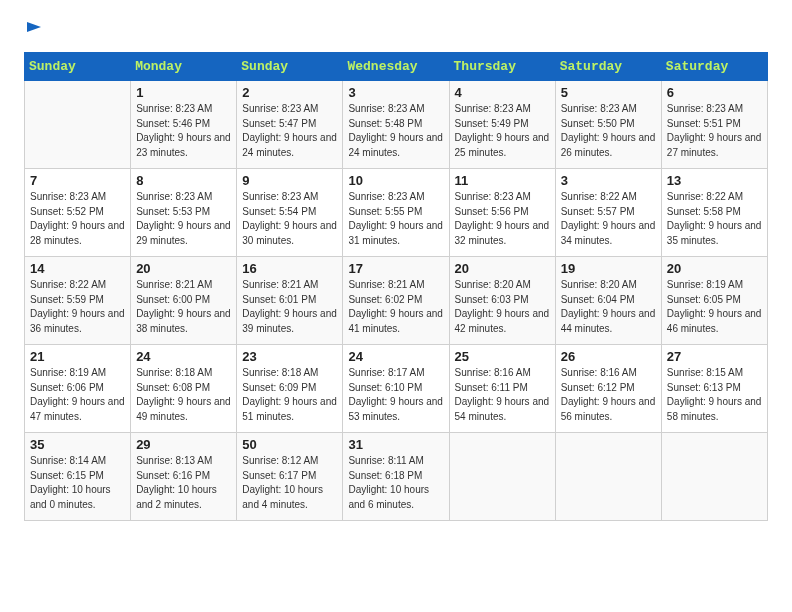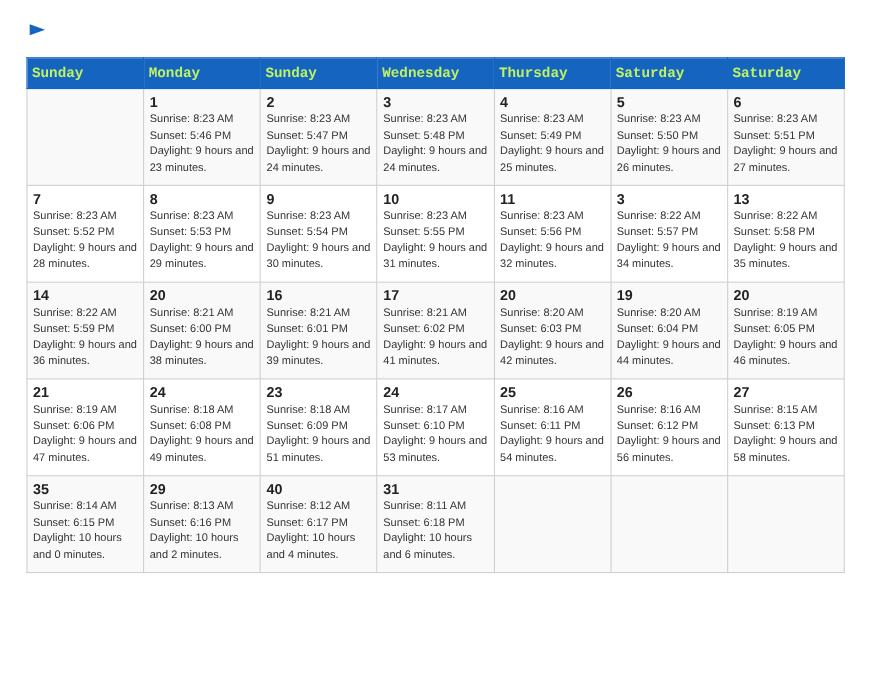--- a/index.html
+++ b/index.html
@@ -192,21 +192,21 @@
           <td><span class="day-num">26</span>
           <span class="day-info">Sunrise: 8:16 AM<br>Sunset: 6:12 PM<br>Daylight: 9 hours and 56 minutes.</span></td>
           <td><span class="day-num">27</span>
           <span class="day-info">Sunrise: 8:15 AM<br>Sunset: 6:13 PM<br>Daylight: 9 hours and 58 minutes.</span></td>
         </tr>
         <tr>
           <td><span class="day-num">35</span>
           <span class="day-info">Sunrise: 8:14 AM<br>Sunset: 6:15 PM<br>Daylight: 10 hours and 0 minutes.</span></td>
           <td><span class="day-num">29</span>
           <span class="day-info">Sunrise: 8:13 AM<br>Sunset: 6:16 PM<br>Daylight: 10 hours and 2 minutes.</span></td>
-          <td><span class="day-num">40</span>
+          <td><span class="day-num">50</span>
           <span class="day-info">Sunrise: 8:12 AM<br>Sunset: 6:17 PM<br>Daylight: 10 hours and 4 minutes.</span></td>
           <td><span class="day-num">31</span>
           <span class="day-info">Sunrise: 8:11 AM<br>Sunset: 6:18 PM<br>Daylight: 10 hours and 6 minutes.</span></td>
           <td class="empty-cell"></td>
           <td class="empty-cell"></td>
           <td class="empty-cell"></td>
         </tr>
       </tbody>
   </table>
 </div>

